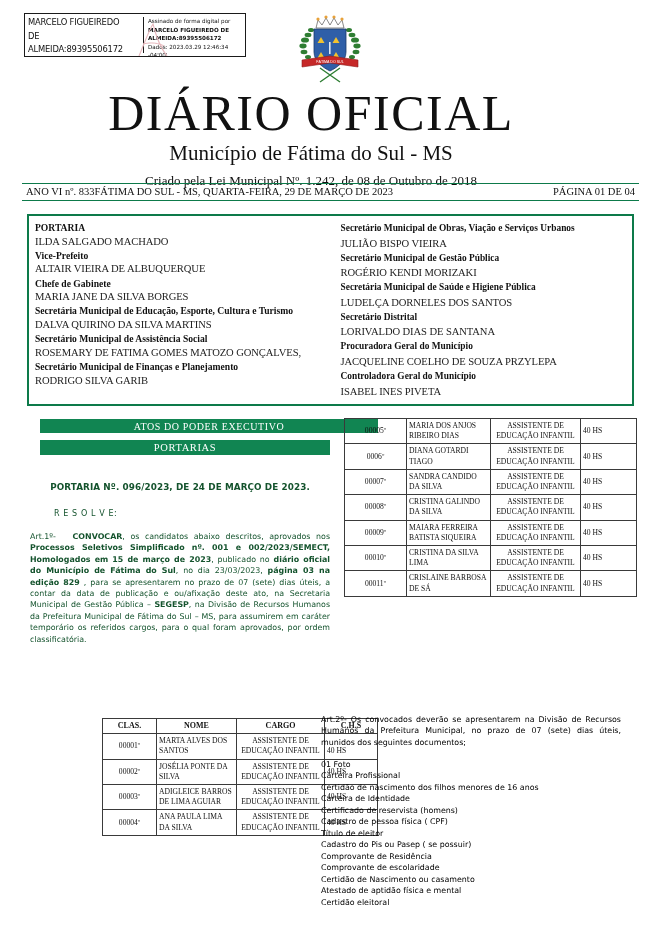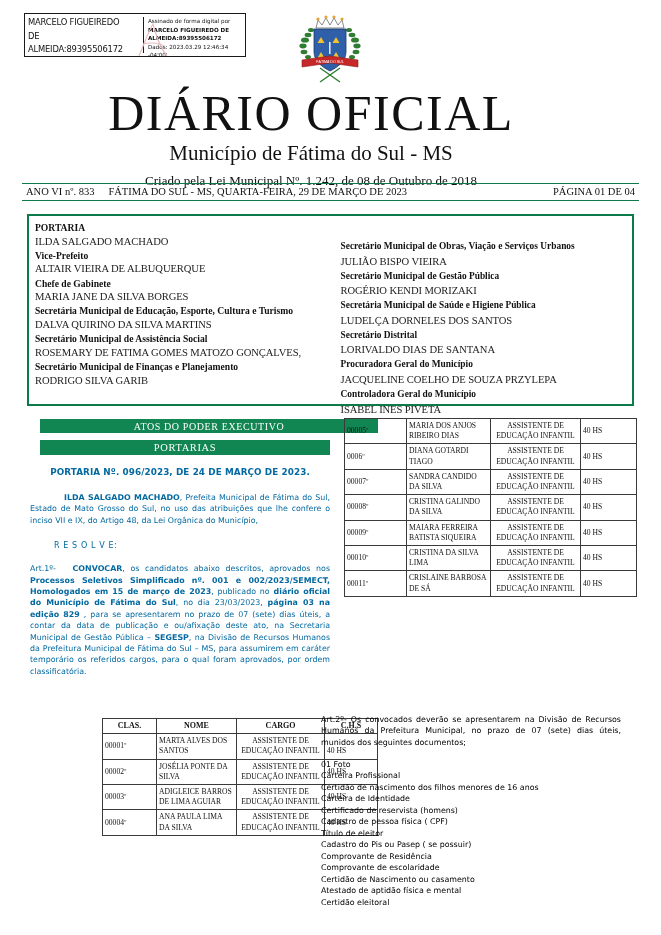--- a/index.html
+++ b/index.html
@@ -122,37 +122,37 @@
     border-bottom: 1.6px solid #0d7a4a;
     padding: 2px 4px 3px 4px;
     box-sizing: border-box;
     display: flex;
     justify-content: space-between;
     align-items: baseline;
     font-family: "Liberation Serif", serif;
     font-size: 10.5px;
     color: #111;
   }
-  .issue-left { display: flex; gap: 14px; }
+  .issue-left { display: flex; }
 
   
   .officials {
     position: absolute;
     left: 27px;
     top: 214px;
     width: 607px;
     height: 192px;
     border: 2.2px solid #0d7a4a;
     box-sizing: border-box;
     display: flex;
     padding: 5px 6px 4px 6px;
   }
   .off-col { box-sizing: border-box; }
   .off-col.left  { width: 296px; padding-right: 6px; }
-  .off-col.right { width: 296px; padding-left: 10px; margin-top: 18px; }
+  .off-col.right { width: 296px; padding-left: 10px; }
   .off-role {
     font-family: "Liberation Serif", serif;
     font-weight: bold;
     font-size: 9.6px;
     line-height: 13.6px;
     color: #111;
     text-align: justify;
   }
   .off-name {
     font-family: "Liberation Serif", serif;
@@ -183,24 +183,24 @@
   .banner-port {
     position: absolute;
     left: 40px; top: 440px; width: 290px; height: 15px;
     font-size: 10.5px;
   }
 
   
   .col-left {
     position: absolute;
     left: 30px;
-    top: 466px;
+    top: 481px;
     width: 300px;
     font-family: "DejaVu Sans", sans-serif;
-    color: #0369a1;
+    color: #14532d;
   }
   .portaria-head {
     text-align: center;
     font-weight: bold;
     font-size: 8.8px;
     letter-spacing: 0.1px;
     line-height: 13px;
     margin-bottom: 13px;
   }
   .para {
@@ -233,21 +233,21 @@
     padding: 2px 2px;
     vertical-align: middle;
     box-sizing: border-box;
   }
   table.cand th {
     font-weight: bold;
     text-align: center;
     font-size: 8px;
     padding: 2px 0;
   }
-  td.c-clas  { }
+  td.c-clas  { text-align: center; }
   td.c-nome  { text-align: left; padding-left: 4px; }
   td.c-cargo { text-align: center; }
   td.c-chs   { text-align: left; padding-left: 4px; vertical-align: top; }
 
   
   .table-right {
     position: absolute;
     left: 344px;
     top: 418px;
   }
@@ -399,21 +399,20 @@
       <div class="off-name">ISABEL INES PIVETA</div>
     </div>
   </div>
 
   <div class="banner banner-exec">ATOS DO PODER EXECUTIVO</div>
   <div class="banner banner-port">PORTARIAS</div>
 
   <div class="col-left">
     <div class="portaria-head">PORTARIA Nº. 096/2023, DE 24 DE MARÇO DE 2023.</div>
 
-    <div class="para indent"><b>ILDA SALGADO MACHADO</b><span>, Prefeita Municipal de Fátima do Sul, Estado de Mato Grosso do Sul, no uso das atribuições que lhe confere o inciso VII e IX, do Artigo 48, da Lei Orgânica do Município,</span></div>
 
     <div class="resolve">R E S O L V E:</div>
 
     <div class="para"><span>Art.1º-</span>&nbsp;&nbsp;&nbsp;<b>CONVOCAR</b><span>, os candidatos abaixo descritos, aprovados nos </span><b>Processos Seletivos Simplificado nº. 001 e 002/2023/SEMECT, Homologados em 15 de março de 2023</b><span>, publicado no </span><b>diário oficial do Município de Fátima do Sul</b><span>, no dia 23/03/2023, </span><b>página 03 na edição 829</b><span> , para se apresentarem no prazo de 07 (sete) dias úteis, a contar da data de publicação e ou/afixação deste ato, na Secretaria Municipal de Gestão Pública – </span><b>SEGESP</b><span>, na Divisão de Recursos Humanos da Prefeitura Municipal de Fátima do Sul – MS, para assumirem em caráter temporário os referidos cargos, para o qual foram aprovados, por ordem classificatória.</span></div>
   </div>
 
   <div class="table-right">
     <table class="cand">
       <colgroup>
           <col class="w1">

